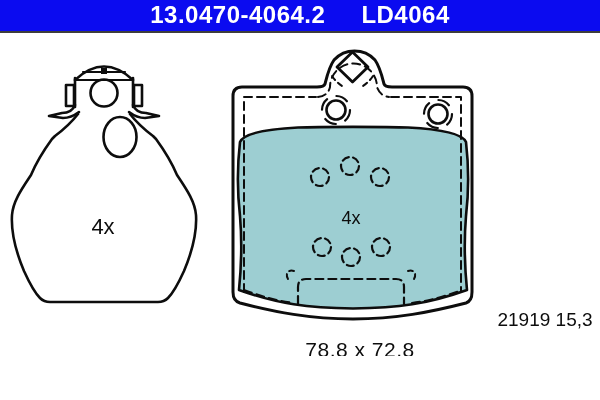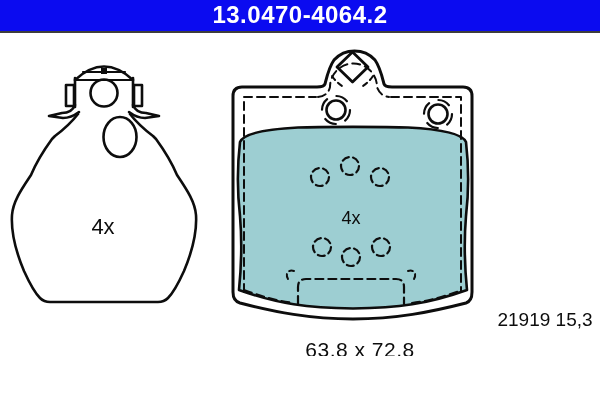--- a/index.html
+++ b/index.html
@@ -26,20 +26,21 @@
   .lbl-size{font-size:21px;letter-spacing:.5px;}
   .lbl-wva{font-size:19px;}
 </style>
 </head>
 <body>
 
 <div class="stage">
 
   <div class="header-bar" style="background: rgb(11, 11, 240);">
     <span>13.0470-4064.2</span>
+    <span>LD4064</span>
   </div>
 
   <svg style="left:8px;top:52px;" width="200" height="258" viewBox="0 0 200 258" fill="none" stroke="#0d0d0d" stroke-width="2.6" stroke-linecap="round" stroke-linejoin="round">
 
     <path d="M 67,28 Q 96,1 125,28"></path>
     <path d="M 67,26 L 67,55"></path>
     <path d="M 125,26 L 125,55"></path>
     <path stroke-width="2.2" d="M 75,20 L 117,20"></path>
     <path stroke-width="2.2" d="M 68,28 L 124,28"></path>
     <rect x="93" y="16" width="6" height="6" fill="#0d0d0d" stroke="none"></rect>
@@ -118,16 +119,16 @@
       <circle cx="153" cy="207" r="9"></circle>
     </g>
 
     <path stroke-width="2.2" stroke-dasharray="8 5" d="M 70,264 L 70,247 Q 70,239 78,239 L 168,239 Q 176,239 176,247 L 176,264"></path>
     <path stroke-width="2" stroke-dasharray="5 4" d="M 60,239 C 57,234 60,229 66,231"></path>
     <path stroke-width="2" stroke-dasharray="5 4" d="M 186,239 C 189,234 186,229 180,231"></path>
   </svg>
 
   <div class="lbl lbl-4x-left" style="left:103px;top:227px;">4x</div>
   <div class="lbl lbl-4x-right" style="left:351px;top:218px;">4x</div>
-  <div class="lbl lbl-size" style="left:360px;top:349px;">63,8 x 72,8</div>
+  <div class="lbl lbl-size" style="left:360px;top:349px;">78,8 x 72,8</div>
   <div class="lbl lbl-wva" style="left:545px;top:319px;">21919 15,3</div>
 
 </div>
 
 </body></html>

